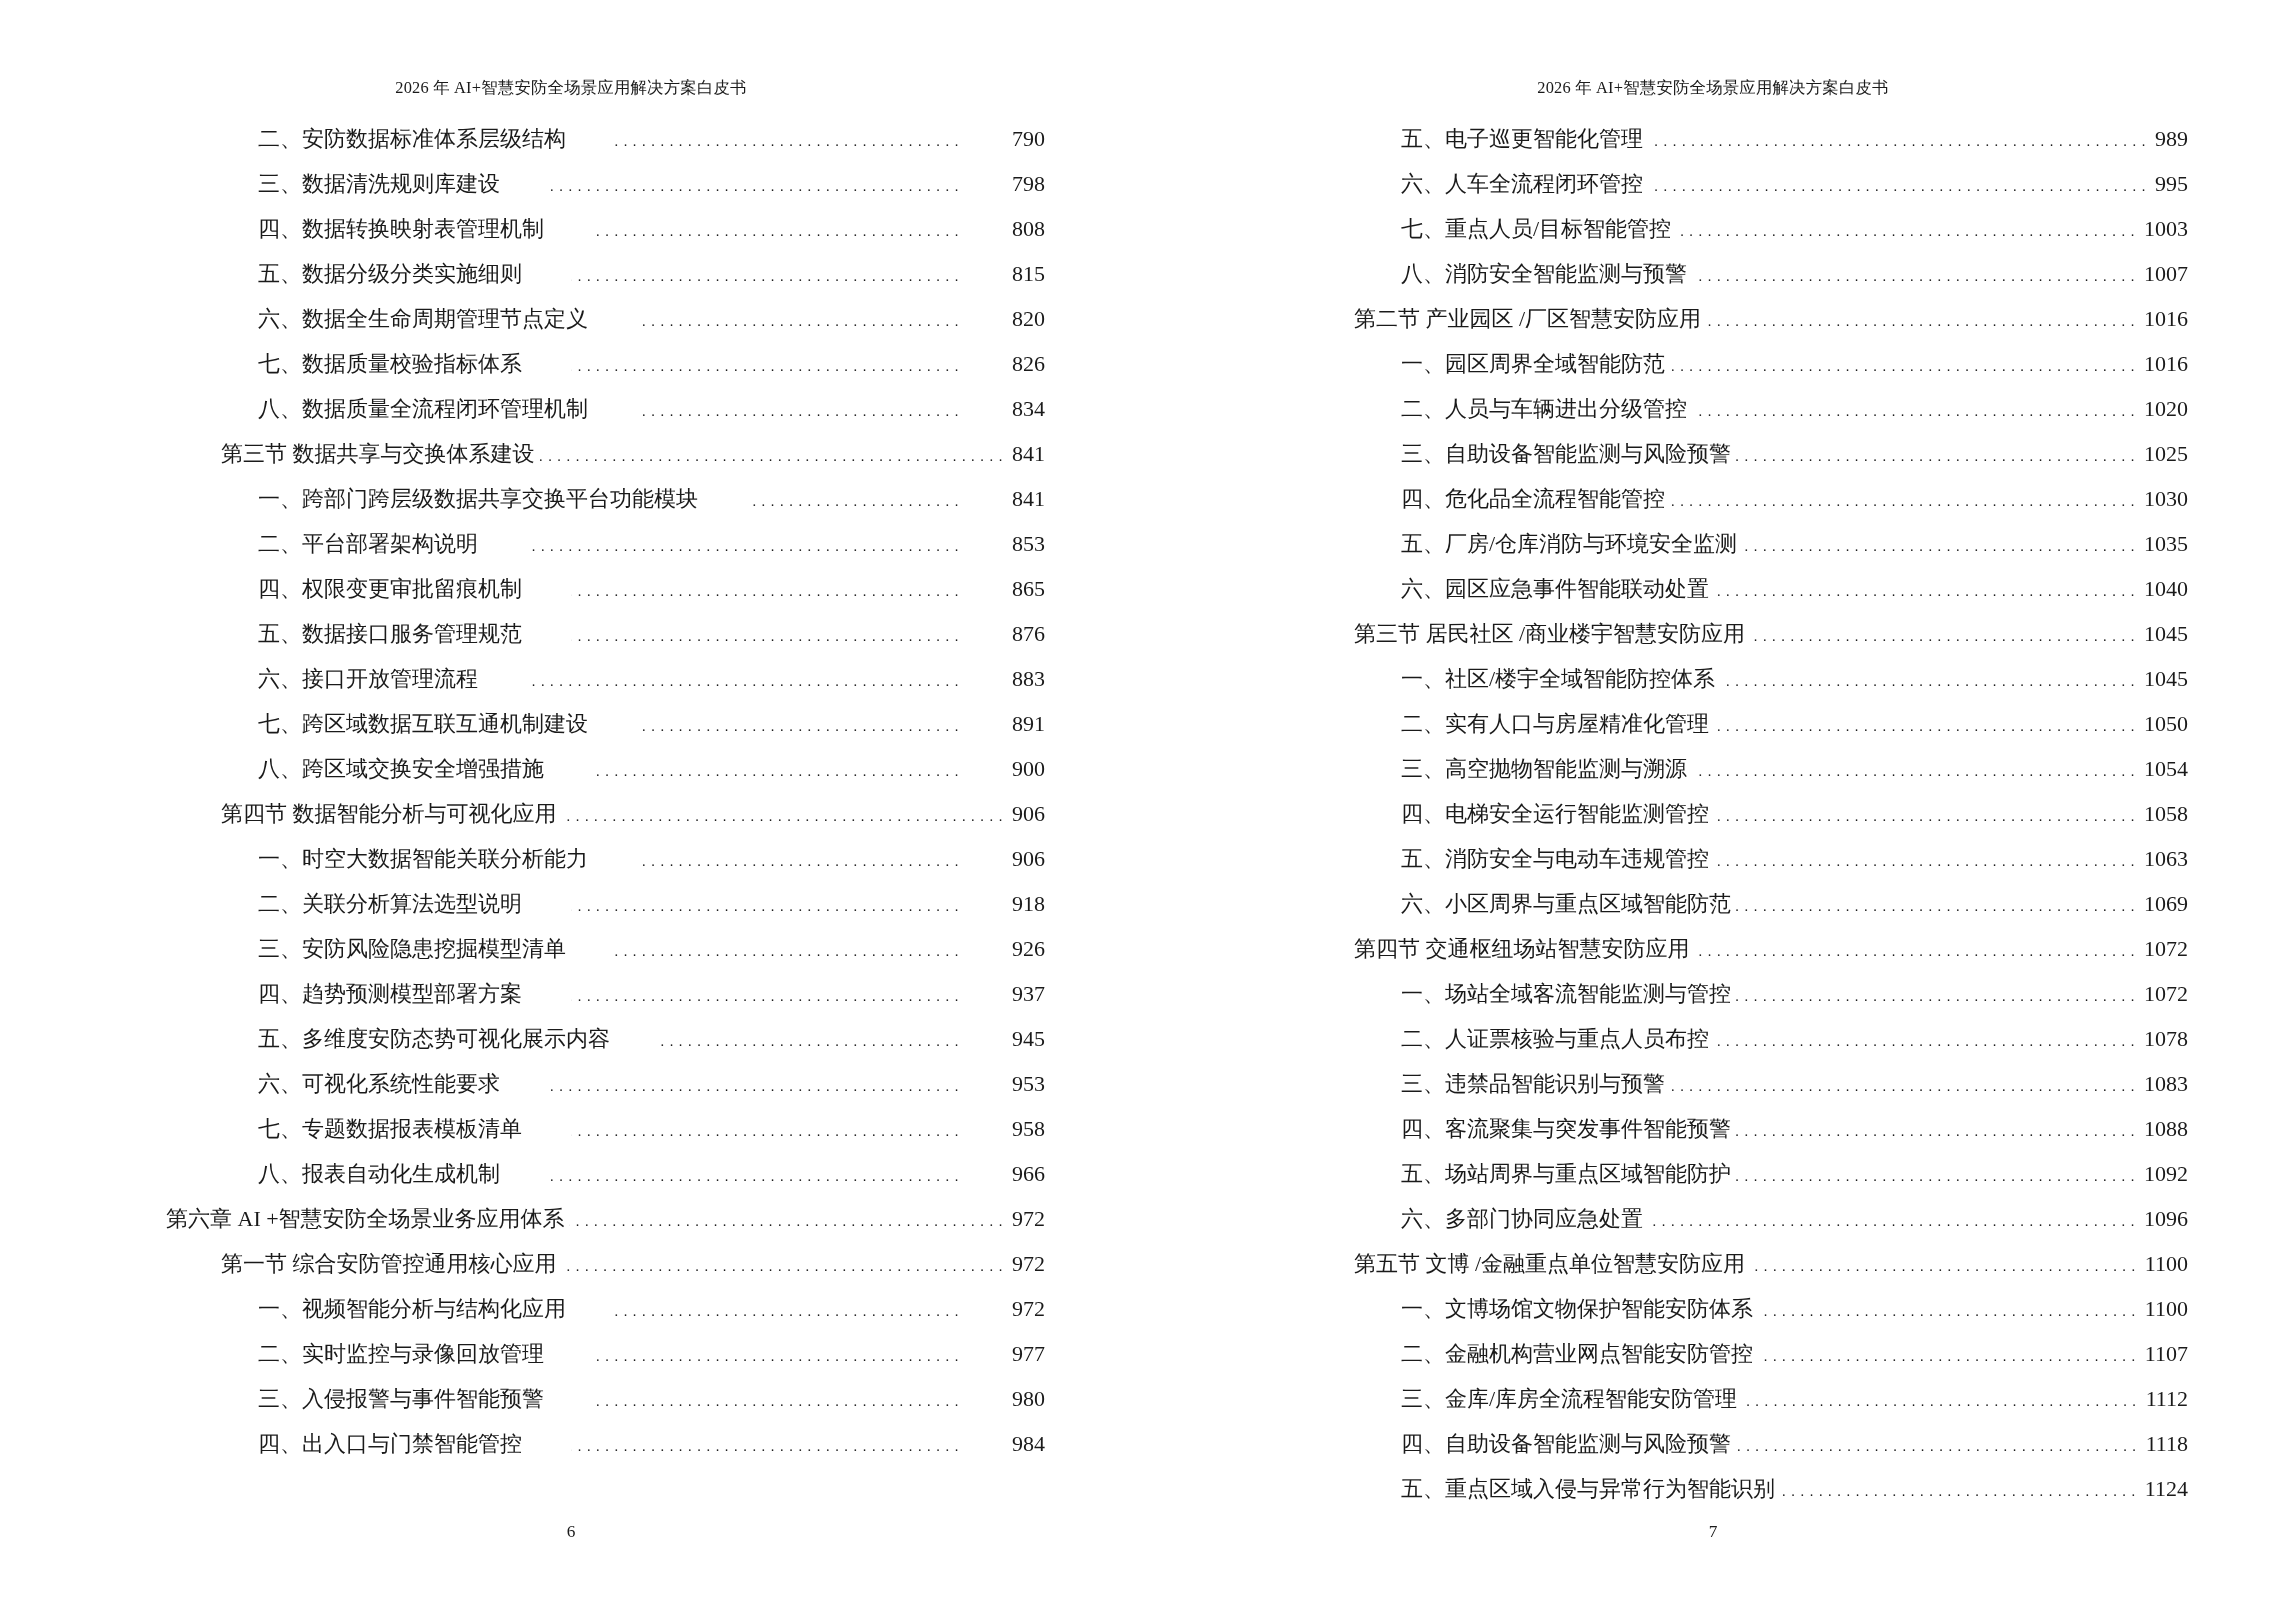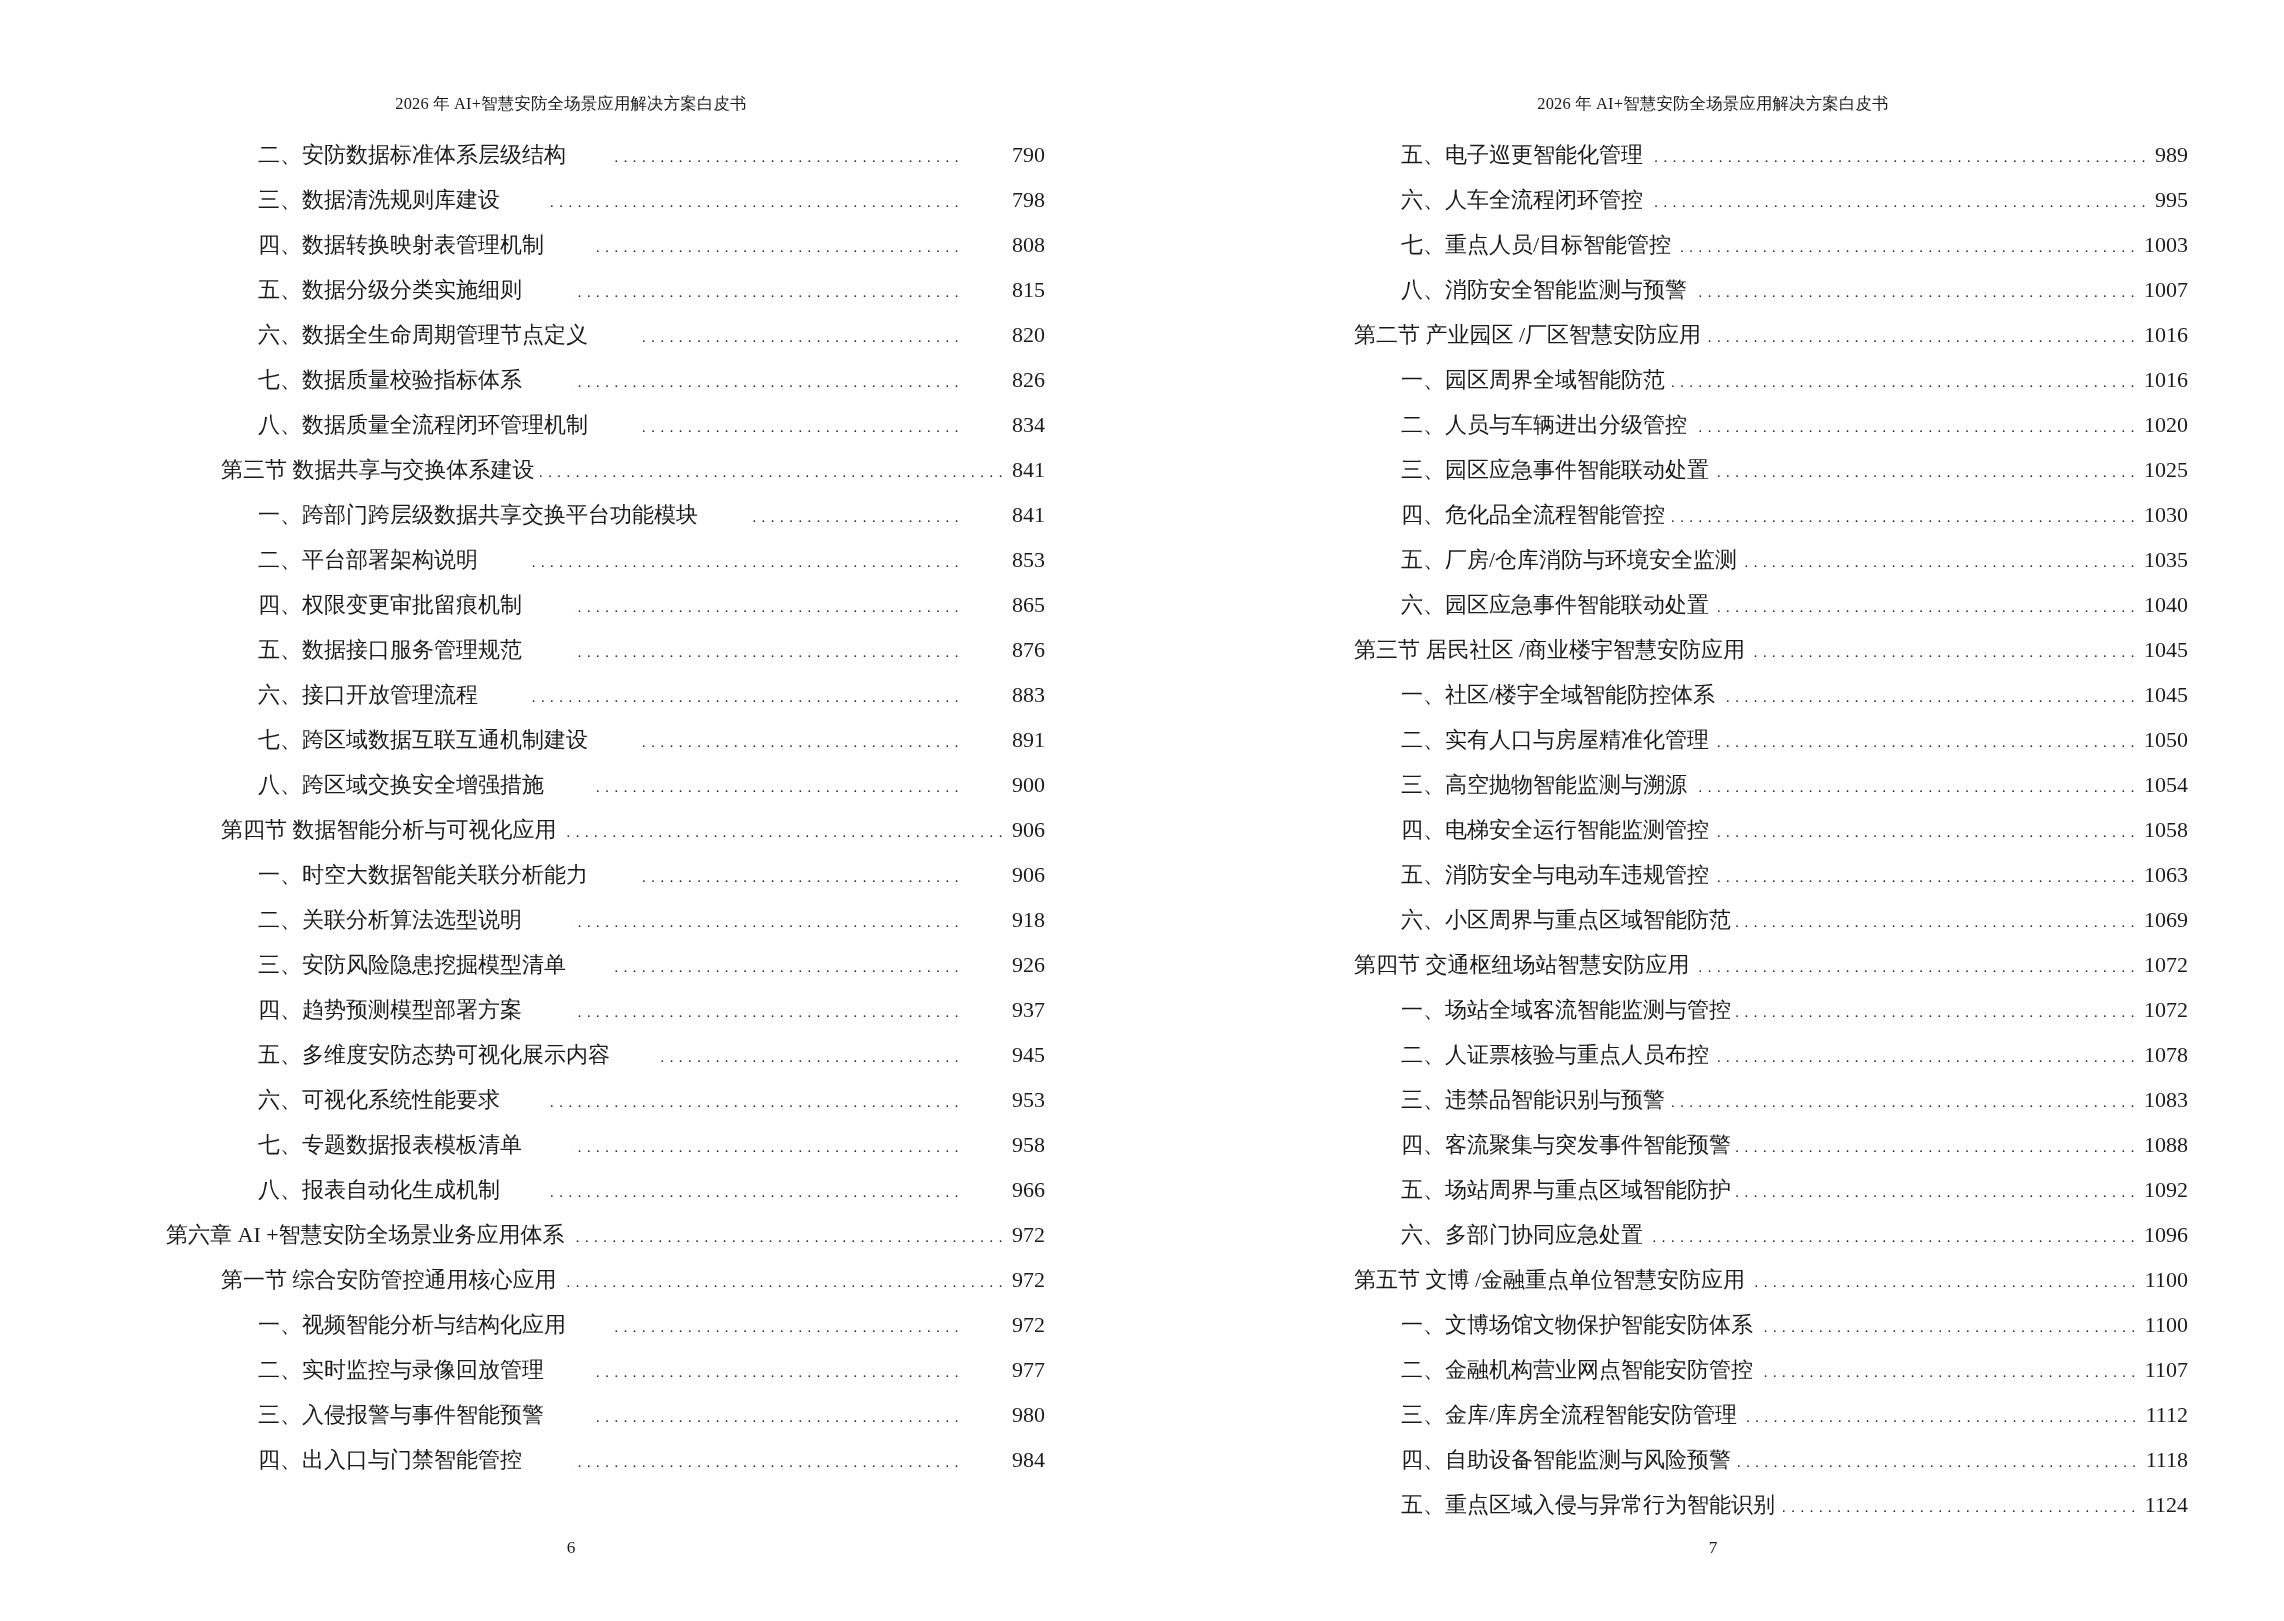--- a/index.html
+++ b/index.html
@@ -1,18 +1,18 @@
 <!DOCTYPE html>
 <html style="font-size:7.7px"><head>
 <meta charset="utf-8">
 <style>
   html, body { margin: 0; padding: 0; background: #ffffff; }
   body { width: 2284px; height: 1622px; position: relative; overflow: hidden;
          font-family: "Liberation Serif", "DejaVu Serif", serif; color: #1a1a1a; }
-  .page { position: absolute; top: 16px; height: 1429px; width: 1142px; }
+  .page { position: absolute; top: 0; height: 1429px; width: 1142px; }
   .page.left { left: 0; }
   .page.right { left: 1142px; }
   .header { position: absolute; top: 77px; width: 100%; text-align: center;
             font-size: 16.4px; letter-spacing: 0.2px; }
   .footer { position: absolute; top: 1522px; width: 100%; text-align: center; font-size: 17.3px; }
   .toc { position: absolute; top: 116px; }
   .page.left .toc { left: 0; width: 1045px; }
   .page.right .toc { left: 0; width: 1046px; }
   .entry { position: relative; height: 45px; display: flex; align-items: center;
            font-size: 22px; white-space: nowrap; }
@@ -220,21 +220,21 @@
         <span class="title">一、园区周界全域智能防范</span>
         <span class="leader"></span>
         <span class="num">1016</span>
       </div>
       <div class="entry l3">
         <span class="title">二、人员与车辆进出分级管控</span>
         <span class="leader"></span>
         <span class="num">1020</span>
       </div>
       <div class="entry l3">
-        <span class="title">三、园区应急事件智能联动处置</span>
+        <span class="title">三、自助设备智能监测与风险预警</span>
         <span class="leader"></span>
         <span class="num">1025</span>
       </div>
       <div class="entry l3">
         <span class="title">四、危化品全流程智能管控</span>
         <span class="leader"></span>
         <span class="num">1030</span>
       </div>
       <div class="entry l3">
         <span class="title">五、厂房/仓库消防与环境安全监测</span>

